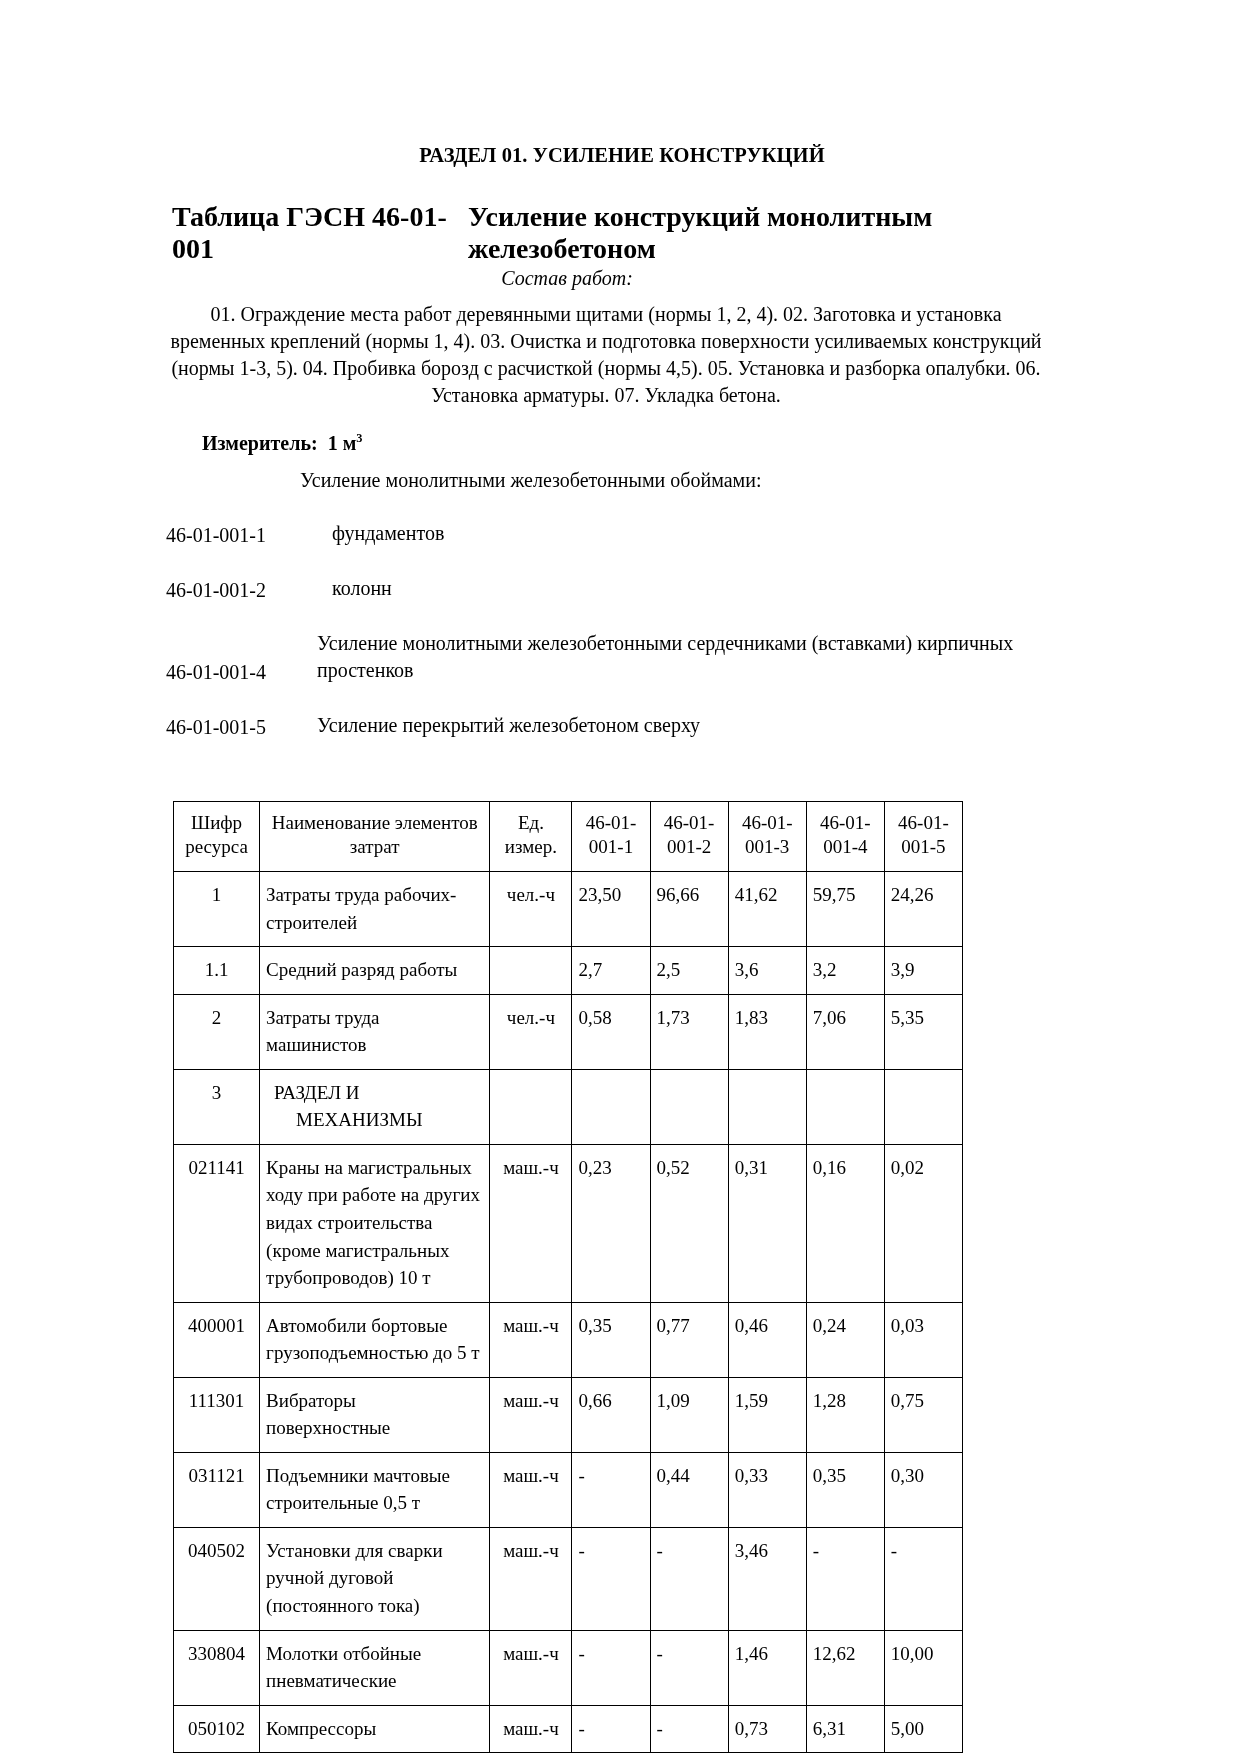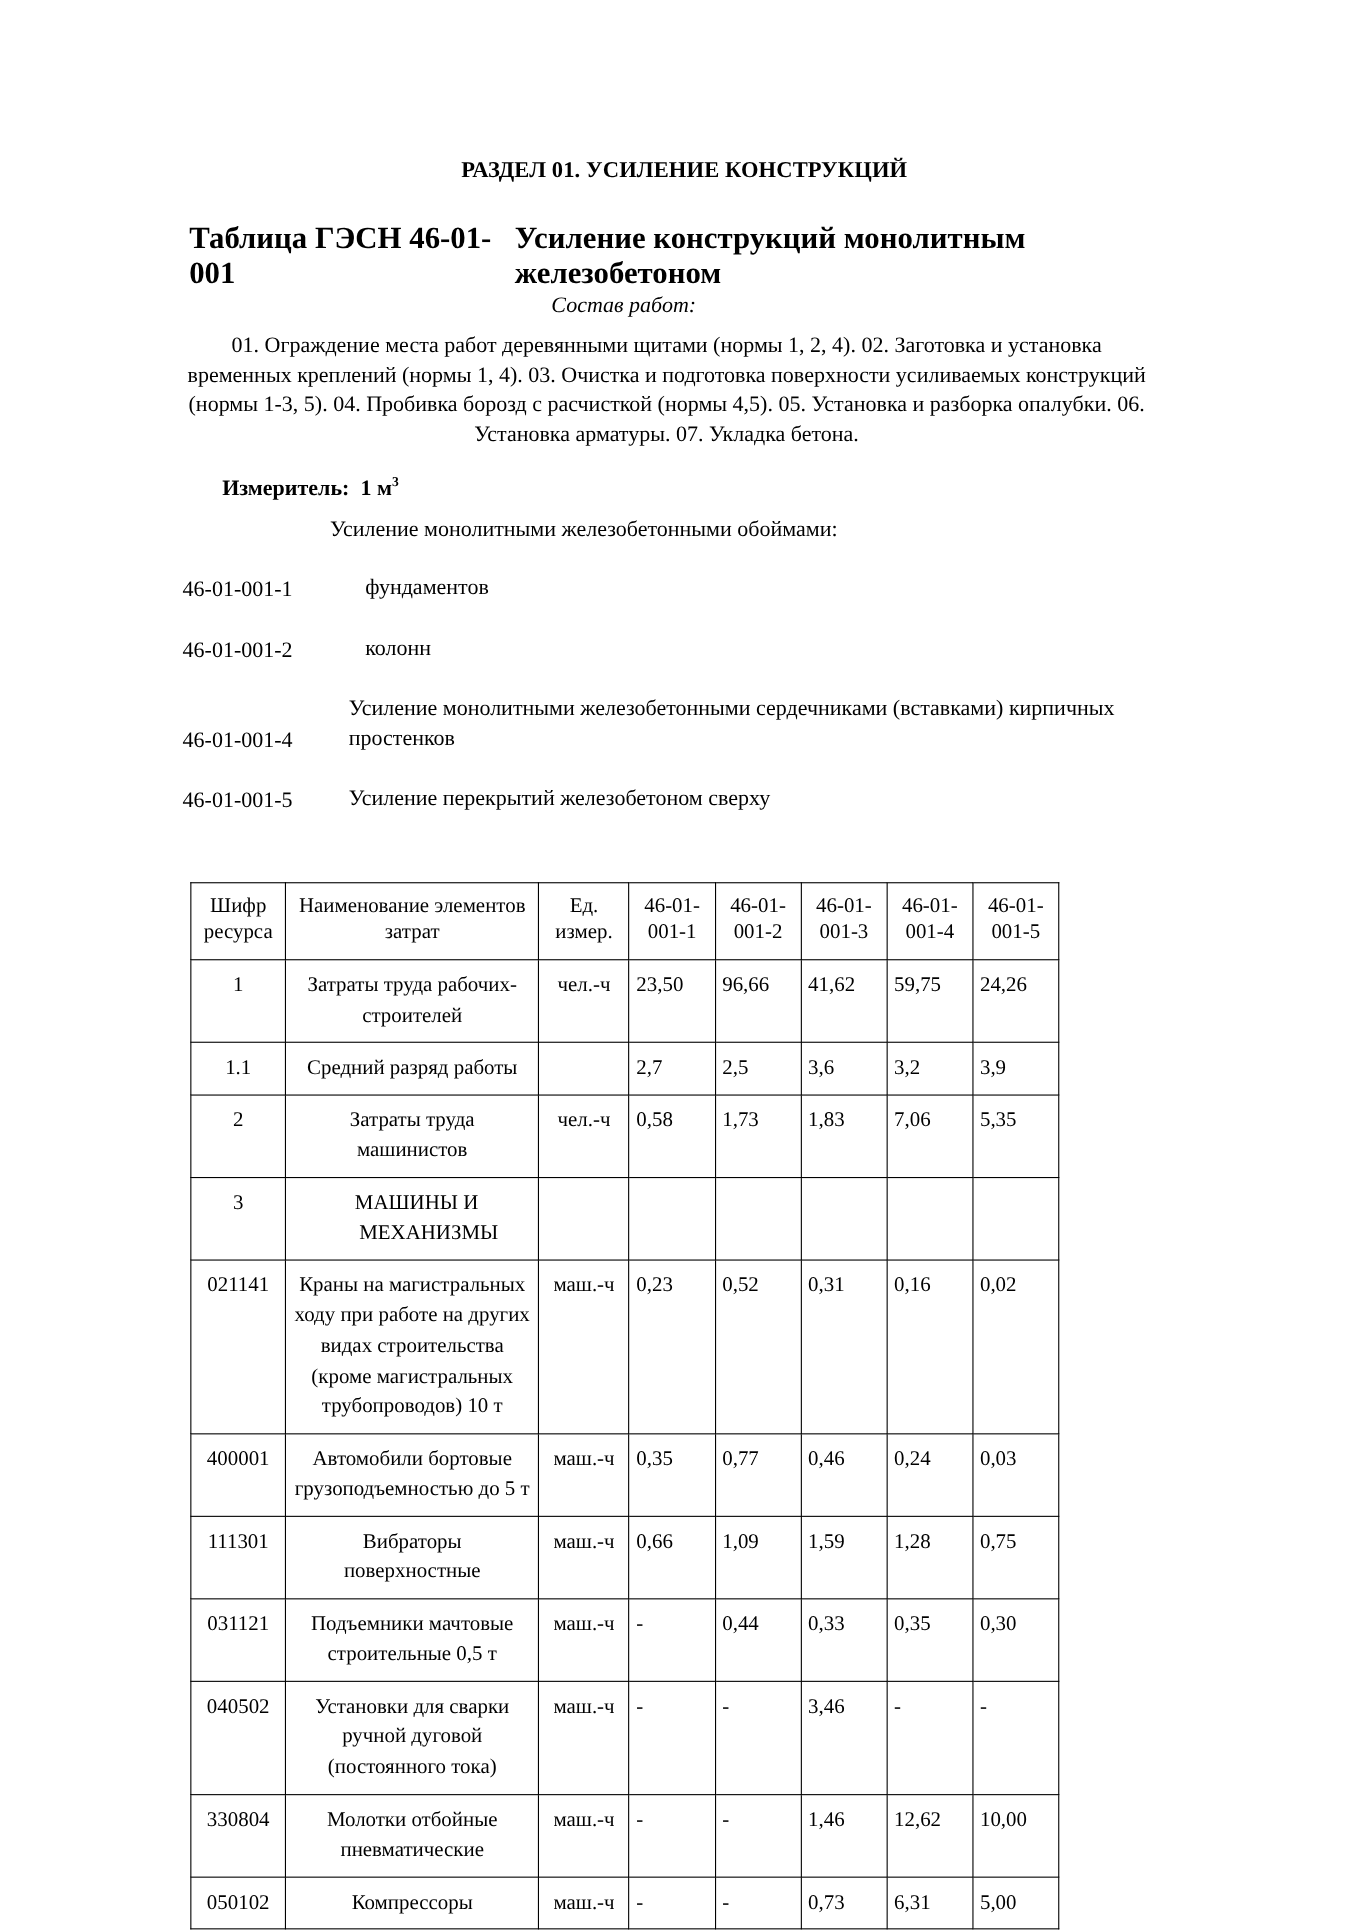--- a/index.html
+++ b/index.html
@@ -132,21 +132,21 @@
   table.res td {
     padding: 9px 6px 10px 6px;
     line-height: 1.45;
   }
   .c-code   { width: 86px;  text-align: center; }
   .c-name   { width: 230px; text-align: left; }
   .c-unit   { width: 82px;  text-align: center; }
   .c-val    { width: 78px;  text-align: center; }
 
   td.code-cell { text-align: center; }
-  td.name-cell { text-align: center; padding-left: 10px; }
+  td.name-cell { text-align: left; padding-left: 10px; }
   td.unit-cell { text-align: center; }
   td.val-cell  { text-align: left; }
 
   .bold { font-weight: bold; }
   .hang { display:block; }
   .thick-top > td { border-top: 2px solid #000; }
   .tall td { padding-bottom: 30px; }
   .tall2 td { padding-bottom: 22px; }
   .grp td { font-weight: bold; }
   .grp td.name-cell { padding-left: 14px; }
@@ -274,21 +274,21 @@
           <td class="val-cell">0,58</td>
           <td class="val-cell">1,73</td>
           <td class="val-cell">1,83</td>
           <td class="val-cell">7,06</td>
           <td class="val-cell">5,35</td>
         </tr>
 
         <tr class="thick-top grp tall">
           <td class="code-cell bold">3</td>
           <td class="name-cell">
-            <span class="hang">МАШИНЫ И</span>
+            <span class="hang">РАЗДЕЛ И</span>
             <span class="l2">МЕХАНИЗМЫ</span>
           </td>
           <td class="unit-cell"></td>
           <td class="val-cell"></td>
           <td class="val-cell"></td>
           <td class="val-cell"></td>
           <td class="val-cell"></td>
           <td class="val-cell"></td>
         </tr>
 

